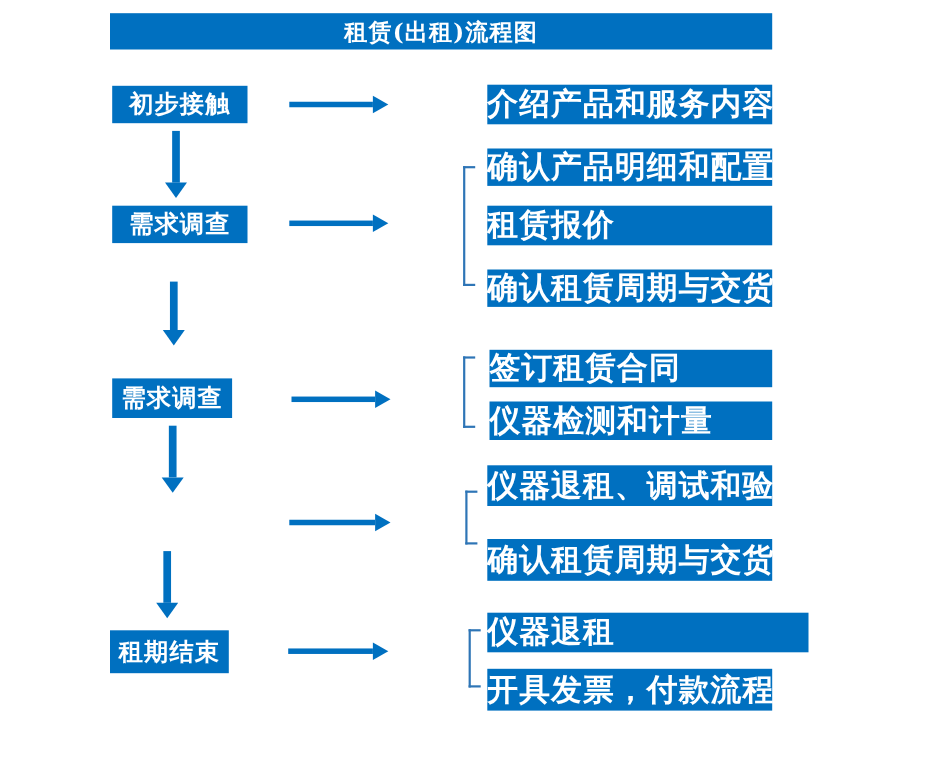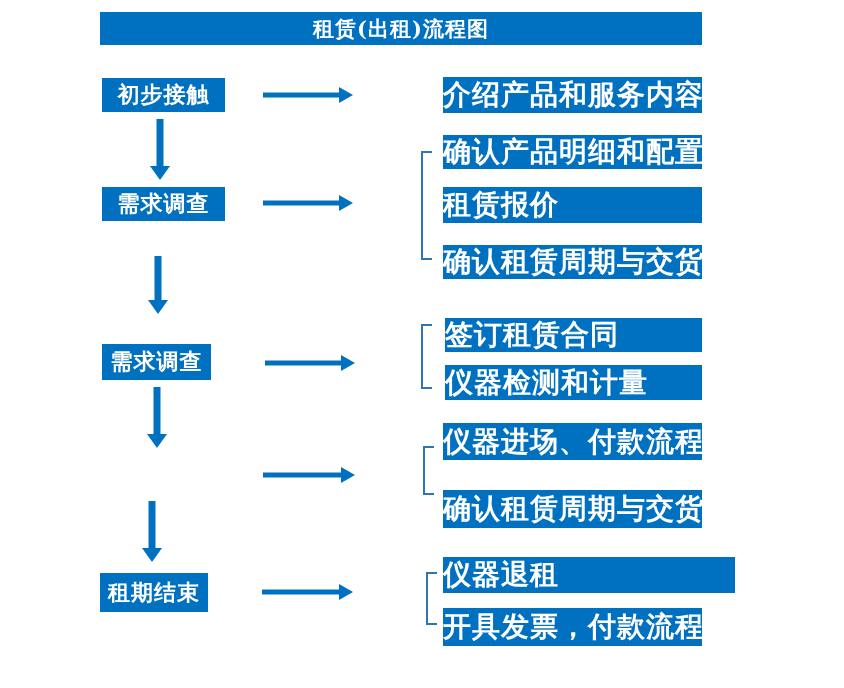--- a/index.html
+++ b/index.html
@@ -126,19 +126,19 @@
 
   <div class="bluebox detail-box" style="left:443px; top:77px;  width:259px; height:36px;">介绍产品和服务内容</div>
 
   <div class="bluebox detail-box" style="left:443px; top:135px; width:259px; height:34px;">确认产品明细和配置</div>
   <div class="bluebox detail-box" style="left:443px; top:187px; width:259px; height:36px;">租赁报价</div>
   <div class="bluebox detail-box" style="left:443px; top:245px; width:259px; height:34px;">确认租赁周期与交货时间</div>
 
   <div class="bluebox detail-box" style="left:445px; top:318px; width:257px; height:34px;">签订租赁合同</div>
   <div class="bluebox detail-box" style="left:445px; top:365px; width:257px; height:35px;">仪器检测和计量</div>
 
-  <div class="bluebox detail-box" style="left:443px; top:423px; width:259px; height:37px;">仪器进场、付款流程</div>
+  <div class="bluebox detail-box" style="left:443px; top:423px; width:259px; height:37px;">仪器退租、调试和验收</div>
   <div class="bluebox detail-box" style="left:443px; top:490px; width:259px; height:38px;">确认租赁周期与交货时间</div>
 
   <div class="bluebox detail-box" style="left:443px; top:557px; width:292px; height:36px;">仪器退租</div>
   <div class="bluebox detail-box" style="left:443px; top:608px; width:259px; height:38px;">开具发票，付款流程</div>
 
 </div>
 
 </body></html>

